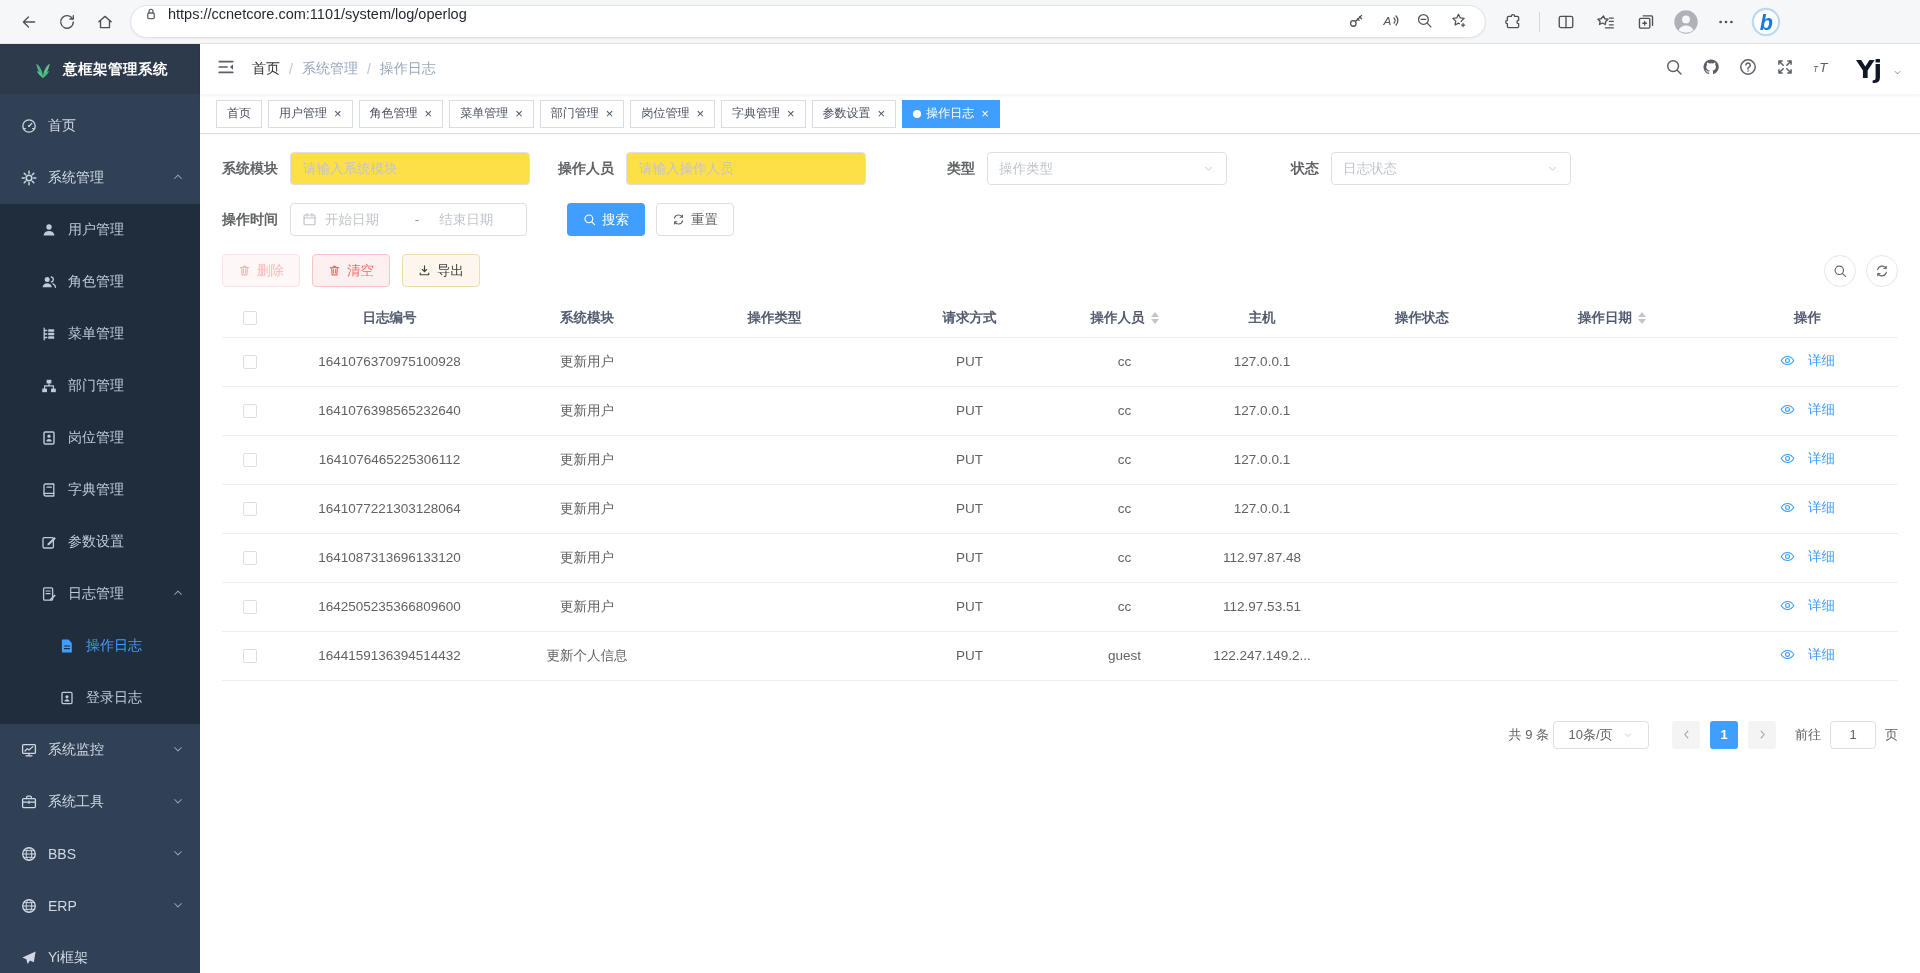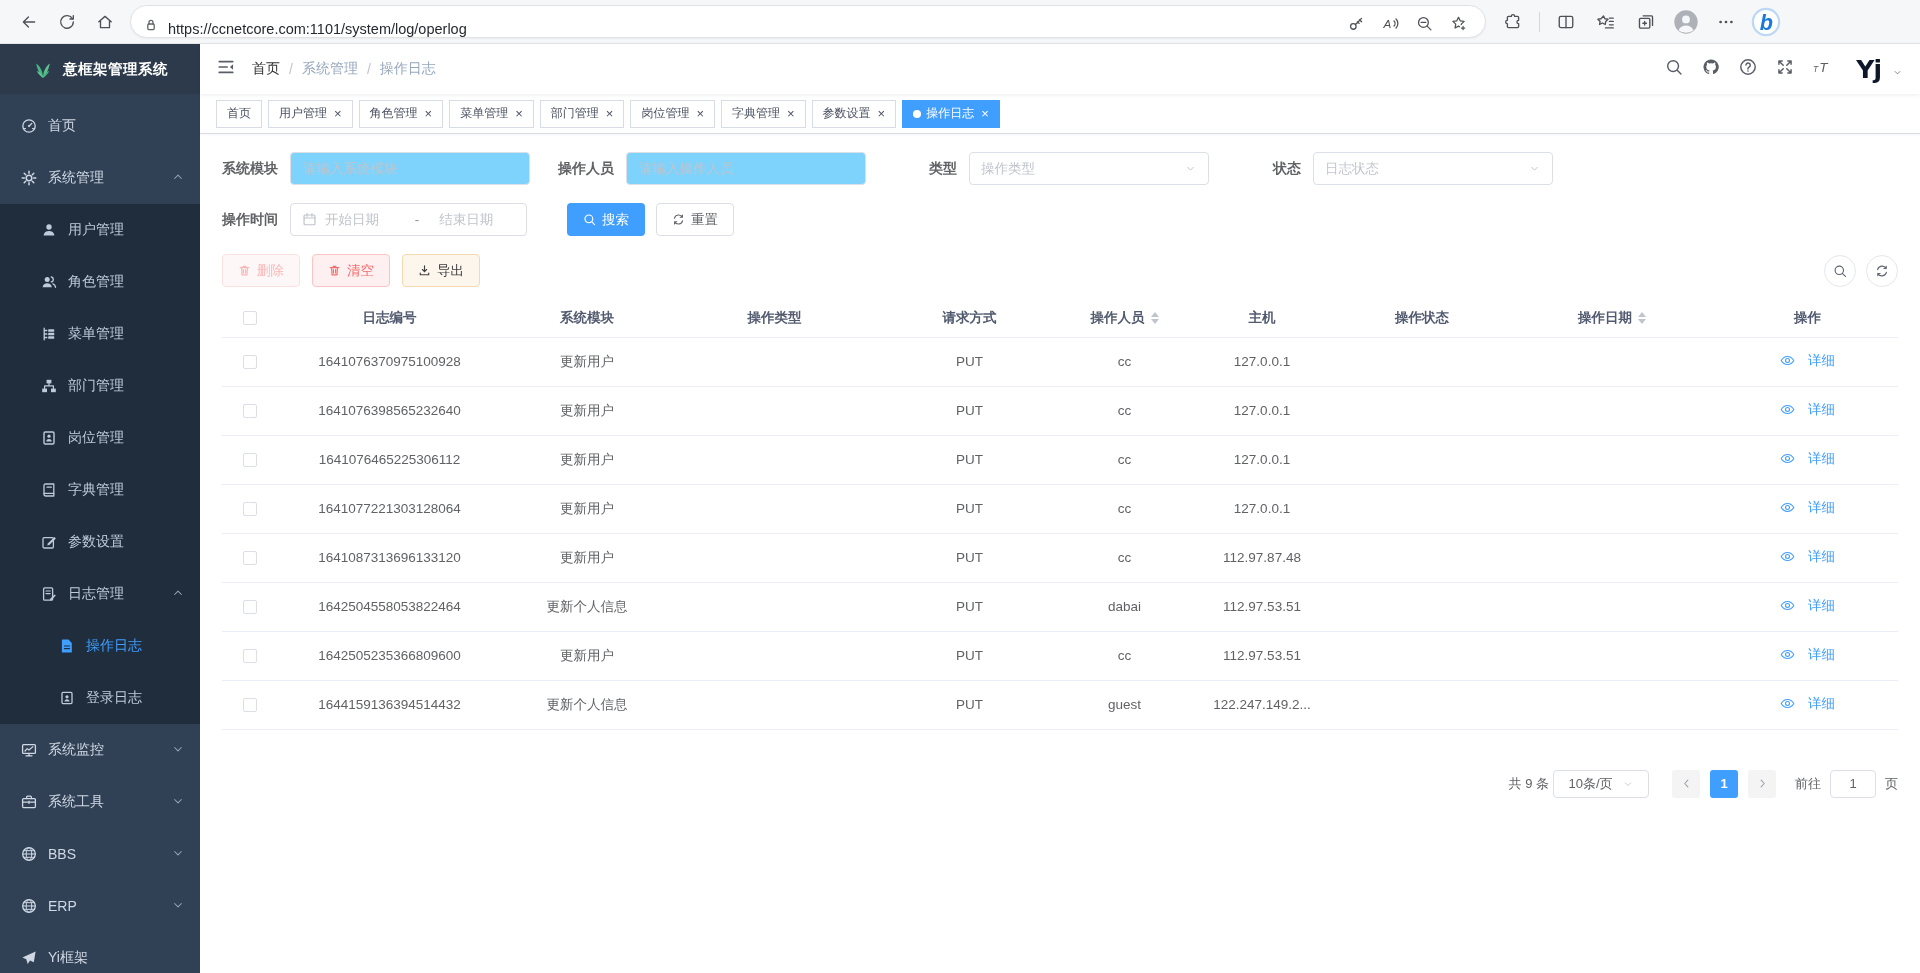--- a/index.html
+++ b/index.html
@@ -8,21 +8,21 @@
 
 
 [data-icon]{display:inline-flex;align-items:center;justify-content:center;line-height:0}
 [data-icon] svg{width:16px;height:16px;stroke:currentColor;fill:none;stroke-width:1.3;stroke-linecap:round;stroke-linejoin:round;display:block}
 
 
 .browser-bar{height:44px;background:#f6f7f9;display:flex;align-items:center;padding:0 10px;border-bottom:1px solid #e3e5e8}
 .b-left{display:flex;align-items:center}
 .bico{width:38px;height:36px;border-radius:6px;display:flex;align-items:center;justify-content:center;color:#4e5157;cursor:pointer;flex:0 0 auto}
 .bico svg{width:18px;height:18px;stroke-width:1.2}
-.url-pill{width:1356px;height:33px;margin-left:6px;background:#fff;border:1px solid #e0e2e6;border-radius:17px;display:flex;align-items:flex-end;padding:0 12px;box-shadow:0 1px 2px rgba(0,0,0,.05)}
+.url-pill{width:1356px;height:33px;margin-left:6px;background:#fff;border:1px solid #e0e2e6;border-radius:17px;display:flex;align-items:flex-start;padding:0 12px;box-shadow:0 1px 2px rgba(0,0,0,.05)}
 .url-pill .lock{color:#5f6368}
 .url-text{font-size:14.5px;color:#24292f;margin-left:9px;flex:1;white-space:nowrap;overflow:hidden}
 .pill-right{display:flex;align-items:center;gap:4px}
 .pill-ico{width:30px;height:28px;border-radius:6px;display:flex;align-items:center;justify-content:center;color:#4e5157;cursor:pointer}
 .pill-ico svg{width:17px;height:17px;stroke-width:1.2}
 .browser-right{display:flex;align-items:center;margin-left:8px;gap:2px}
 .divider{width:1px;height:20px;background:#d5d7db;margin:0 5px}
 .bico.avatar svg{width:26px;height:26px}
 .bico.copilot svg{width:30px;height:30px}
 
@@ -62,32 +62,32 @@
 .tag{height:28px;border:1px solid #d8dce5;background:#fff;color:#495060;font-size:12px;padding:0 10px;display:inline-flex;align-items:center;gap:5px;cursor:pointer;white-space:nowrap}
 .tag.active{background:#409eff;border-color:#409eff;color:#fff}
 .tag .dot{width:8px;height:8px;border-radius:50%;background:#fff;display:inline-block}
 .tag .close{font-size:13px;line-height:1;margin-left:2px}
 
 
 .content{flex:1;background:#fff;padding:18px 22px 0}
 .filter-row{display:flex;align-items:center;margin-bottom:18px}
 .f-group{display:flex;align-items:center}
 .f-label{font-size:14px;font-weight:700;color:#606266;margin-right:12px;white-space:nowrap}
-.f-input{width:240px;height:33px;border:1px solid #dcdfe6;border-radius:4px;padding:12px 12px;font-size:13.5px;color:#606266;outline:none;font-family:inherit;background:#7dd3fc}
+.f-input{width:240px;height:33px;border:1px solid #dcdfe6;border-radius:4px;padding:12px 12px;font-size:13.5px;color:#606266;outline:none;font-family:inherit;background:#fde047}
 .f-input::placeholder{color:#c0c4cc}
 .f-select{width:240px;height:33px;border:1px solid #dcdfe6;border-radius:4px;display:flex;align-items:center;padding:0 11px;color:#c0c4cc;font-size:13.5px;cursor:pointer;background:#fff}
 .f-select .ph{flex:1;text-align:left}
 .f-select [data-icon] svg{width:13px;height:13px;color:#c0c4cc}
 .date-range{width:237px;height:33px;border:1px solid #dcdfe6;border-radius:4px;display:flex;align-items:center;padding:0 11px;color:#c0c4cc;font-size:13.5px;gap:8px;cursor:pointer;background:#fff}
 .date-range .cal{color:#c0c4cc}
 .date-range .cal svg{width:15px;height:15px}
 .date-range .dr-start{flex:1}
 .date-range .dr-sep{color:#8b919c;margin:0 6px}
 .date-range .dr-end{flex:1;text-align:left;margin-left:6px}
-.g2{margin-left:28px}.g3{margin-left:63px}.g4{margin-left:64px}
+.g2{margin-left:28px}.g3{margin-left:81px}.g4{margin-left:64px}
 .btn{height:33px;border-radius:4px;border:1px solid transparent;display:inline-flex;align-items:center;justify-content:center;gap:6px;font-size:13.5px;cursor:pointer;padding:0 15px;font-family:inherit;white-space:nowrap}
 .btn [data-icon] svg{width:13px;height:13px;stroke-width:1.4}
 .btn-primary{background:#409eff;color:#fff}
 .btn-plain{background:#fff;border-color:#dcdfe6;color:#606266}
 .btn-danger-plain{background:#fef0f0;border-color:#fbc4c4;color:#f56c6c}
 .btn-danger-plain.disabled{opacity:.5;cursor:not-allowed}
 .btn-warning-plain{background:#fdf6ec;border-color:#f5dab1;color:#404040}
 .btn-search{margin-left:40px}
 .btn-reset{margin-left:11px}
 
@@ -803,40 +803,20 @@
                     <svg viewBox="0 0 16 16">
                       <path d="M1.3 8S3.9 3.7 8 3.7 14.7 8 14.7 8 12.1 12.3 8 12.3 1.3 8 1.3 8z"></path>
                       <circle cx="8" cy="8" r="2.1"></circle>
                     </svg>
                   </i>
                   <span>详细</span>
                 </a></td>
             </tr>
             <tr>
               <td><span class="checkbox"></span></td>
-              <td>1642504558053822464</td>
-              <td>更新个人信息</td>
-              <td></td>
-              <td>PUT</td>
-              <td>dabai</td>
-              <td>112.97.53.51</td>
-              <td></td>
-              <td></td>
-              <td><a class="detail-link">
-                  <i data-icon="eye-icon">
-                    <svg viewBox="0 0 16 16">
-                      <path d="M1.3 8S3.9 3.7 8 3.7 14.7 8 14.7 8 12.1 12.3 8 12.3 1.3 8 1.3 8z"></path>
-                      <circle cx="8" cy="8" r="2.1"></circle>
-                    </svg>
-                  </i>
-                  <span>详细</span>
-                </a></td>
-            </tr>
-            <tr>
-              <td><span class="checkbox"></span></td>
               <td>1642505235366809600</td>
               <td>更新用户</td>
               <td></td>
               <td>PUT</td>
               <td>cc</td>
               <td>112.97.53.51</td>
               <td></td>
               <td></td>
               <td><a class="detail-link">
                   <i data-icon="eye-icon">

